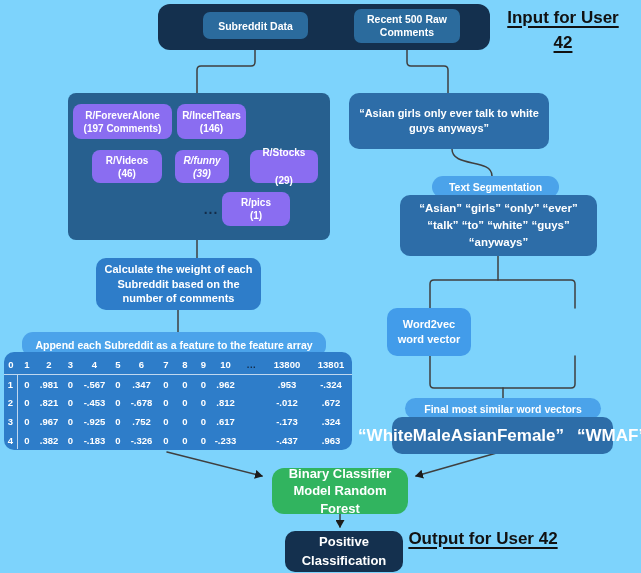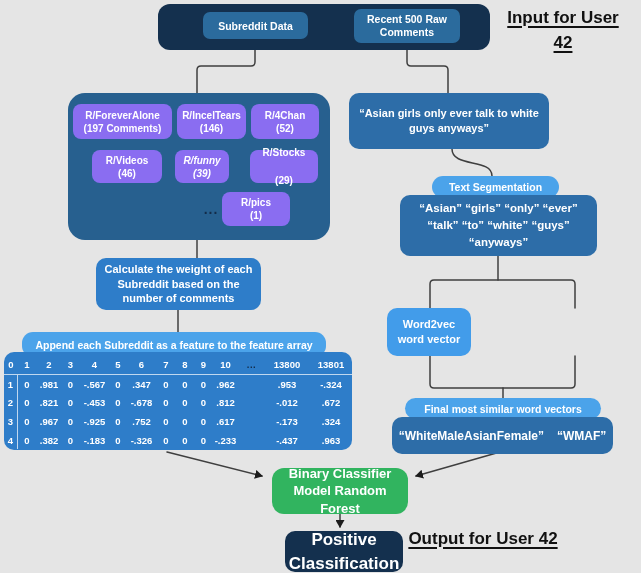--- a/index.html
+++ b/index.html
@@ -1,24 +1,24 @@
 <!DOCTYPE html>
 <html><head>
 <meta charset="utf-8">
 <style>
   html,body{margin:0;padding:0;background:#fff;}
-  #canvas{position:relative;width:641px;height:573px;background:#e5e5e5;overflow:hidden;
+  #canvas{position:relative;width:641px;height:573px;background:#7dd3fc;overflow:hidden;
           font-family:"Liberation Sans","DejaVu Sans",sans-serif;}
   #wires{position:absolute;left:0;top:0;z-index:0;}
   .abs{position:absolute;box-sizing:border-box;z-index:1;}
   .box{display:flex;flex-direction:column;align-items:center;justify-content:center;
        text-align:center;color:#fff;font-weight:bold;border-radius:10px;}
   .navy{background:#14304E;}
   .btnblue{background:#2B6B9D;border-radius:7px;font-size:10.5px;}
-  .panel{background:#27608F;border-radius:17px;}
+  .panel{background:#27608F;border-radius:8px;}
   .purple{background:#8A6DF1;border-radius:8px;font-size:10px;line-height:1.3;}
   .boxblue{background:#2D6DA8;}
   .midblue{background:#2E7DC9;}
   .label{background:#4BA3EA;border-radius:11px;font-size:10.5px;white-space:nowrap;}
   .ltblue{background:#429CEA;font-size:11px;}
   .green{background:#31B45F;border-radius:12px;font-size:13px;line-height:1.35;}
   .annot{color:#111;font-weight:bold;font-size:17px;line-height:1.45;text-align:center;
          text-decoration:underline;text-decoration-thickness:2px;text-underline-offset:3px;}
   .dots{color:#132C49;font-weight:bold;font-size:14px;letter-spacing:1px;
         display:flex;align-items:center;justify-content:center;}
@@ -72,24 +72,20 @@
 
   <div class="abs panel" style="left:68px;top:93px;width:262px;height:147px;">
     <div class="abs box purple" style="left:5px;top:11px;width:99px;height:35px;">
       <div>R/ForeverAlone</div>
       <div>(197 Comments)</div>
     </div>
     <div class="abs box purple" style="left:109px;top:11px;width:69px;height:35px;">
       <div>R/IncelTears</div>
       <div>(146)</div>
     </div>
-    <div class="abs box purple" style="left:183px;top:11px;width:68px;height:35px;">
-      <div>R/4Chan</div>
-      <div>(52)</div>
-    </div>
     <div class="abs box purple" style="left:24px;top:57px;width:70px;height:33px;">
       <div>R/Videos</div>
       <div>(46)</div>
     </div>
     <div class="abs box purple" style="left:107px;top:57px;width:54px;height:33px;font-style:italic;">
       <div>R/funny</div>
       <div>(39)</div>
     </div>
     <div class="abs box purple" style="left:182px;top:57px;width:68px;height:33px;gap:15px;">
       <div>R/Stocks</div>
@@ -192,24 +188,24 @@
         </div>
       </div>
   </div>
 
   <div class="abs box label" style="left:432px;top:176px;width:127px;height:22px;">Text Segmentation</div>
   <div class="abs box boxblue" style="left:400px;top:195px;width:197px;height:61px;font-size:11.5px;line-height:1.45;padding:0 9px;">“Asian” “girls” “only” “ever” “talk” “to” “white” “guys” “anyways”</div>
 
   <div class="abs box ltblue" style="left:387px;top:308px;width:84px;height:48px;line-height:1.4;padding:0 6px;">Word2vec word vector</div>
 
   <div class="abs box label" style="left:405px;top:398px;width:196px;height:21px;">Final most similar word vectors</div>
-  <div class="abs box boxblue" style="left:392px;top:417px;width:221px;height:37px;font-size:12px;flex-direction:row;gap:13px;">
+  <div class="abs box boxblue" style="left:392px;top:417px;width:221px;height:37px;font-size:17px;flex-direction:row;gap:13px;">
     <span>“WhiteMaleAsianFemale”</span>
     <span>“WMAF”</span>
   </div>
 
   <div class="abs box green" style="left:272px;top:468px;width:136px;height:46px;padding:0 4px;">Binary Classifier Model Random Forest</div>
 
-  <div class="abs box navy" style="left:285px;top:531px;width:118px;height:41px;font-size:17px;line-height:1.4;padding:0 18px;">Positive Classification</div>
+  <div class="abs box navy" style="left:285px;top:531px;width:118px;height:41px;font-size:13px;line-height:1.4;padding:0 18px;">Positive Classification</div>
 
   <div class="abs annot" style="left:408px;top:527px;width:150px;">Output for User 42</div>
 
 </div>
 
 </body></html>

